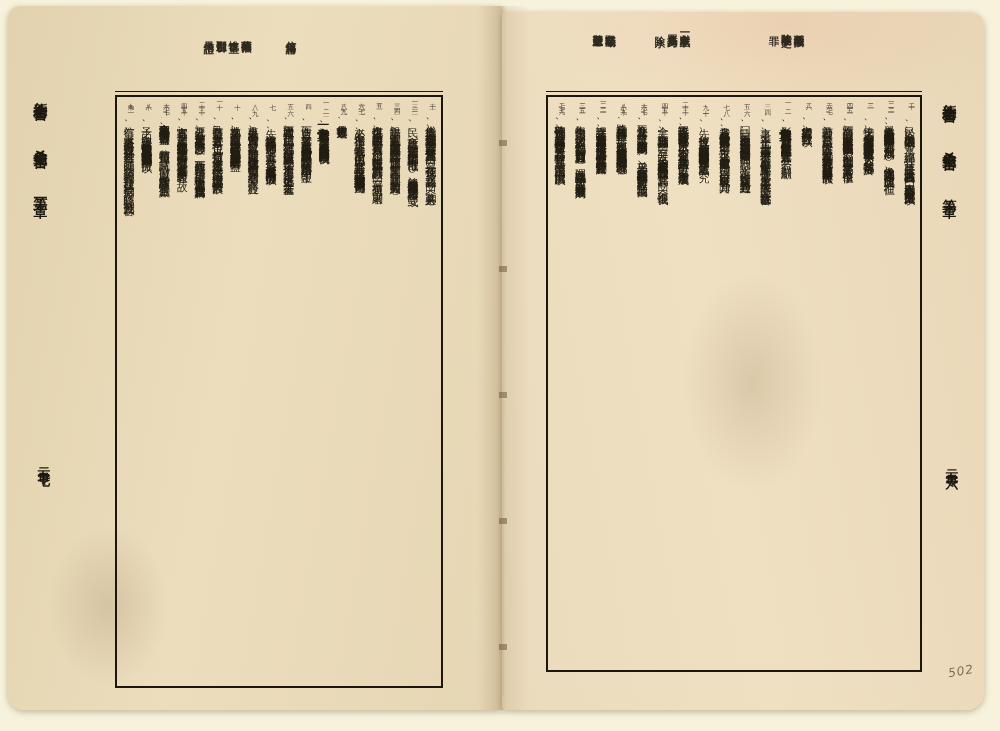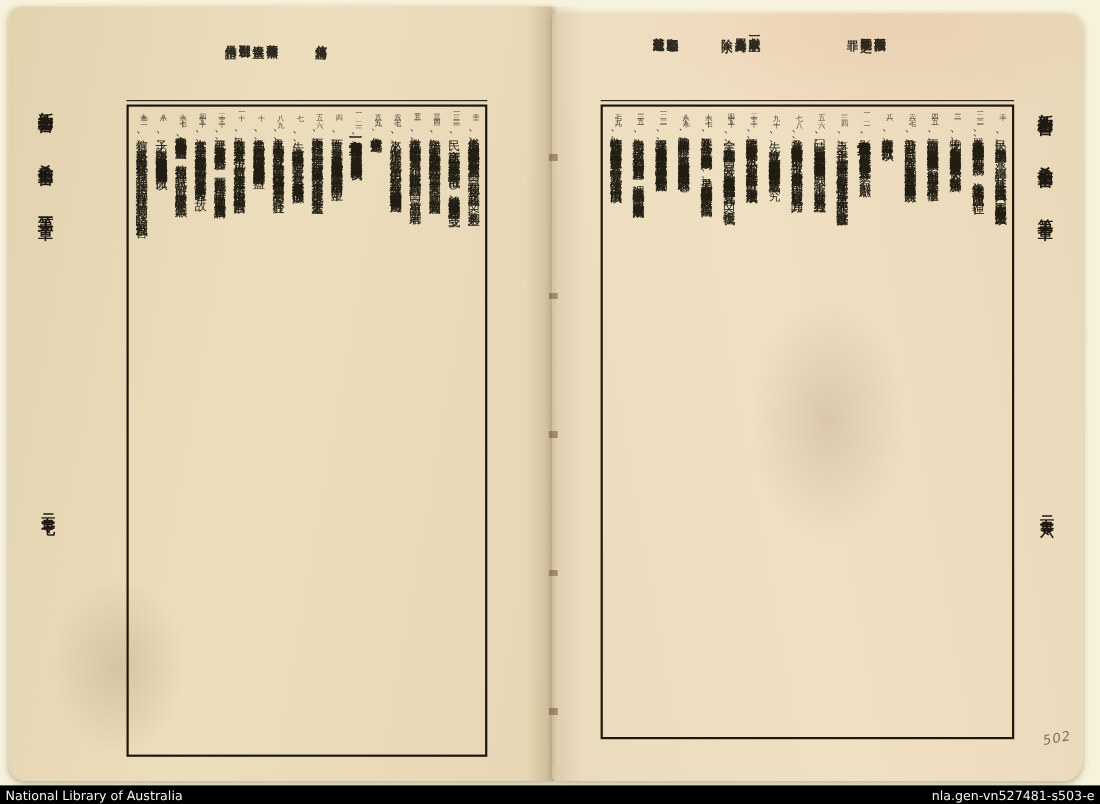--- a/index.html
+++ b/index.html
@@ -194,17 +194,13 @@
         <div class="col"><span>惟戰慄待鞫、及滅諸敵之烈火耳、拒摩西之律者、有二三人爲證、其死無恤、況踐踏上帝子、以所由成聖</span></div>
       </div>
     </div>
 
     <div class="pencil" style="left:446px;top:652px;">502</div>
   </div>
 
   <div class="gutter"></div>
   <div class="stitch"></div>
 
-  <div class="bar">
-    <span class="l">National Library of Australia</span>
-    <span class="r">nla.gen-vn527481-s503-e</span>
-  </div>
 </div>
 
 </body></html>

